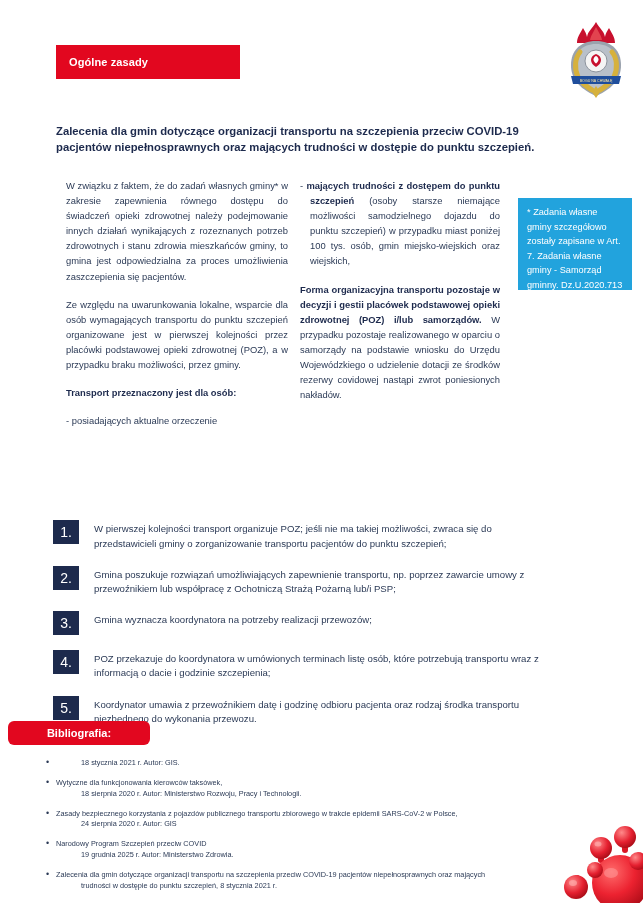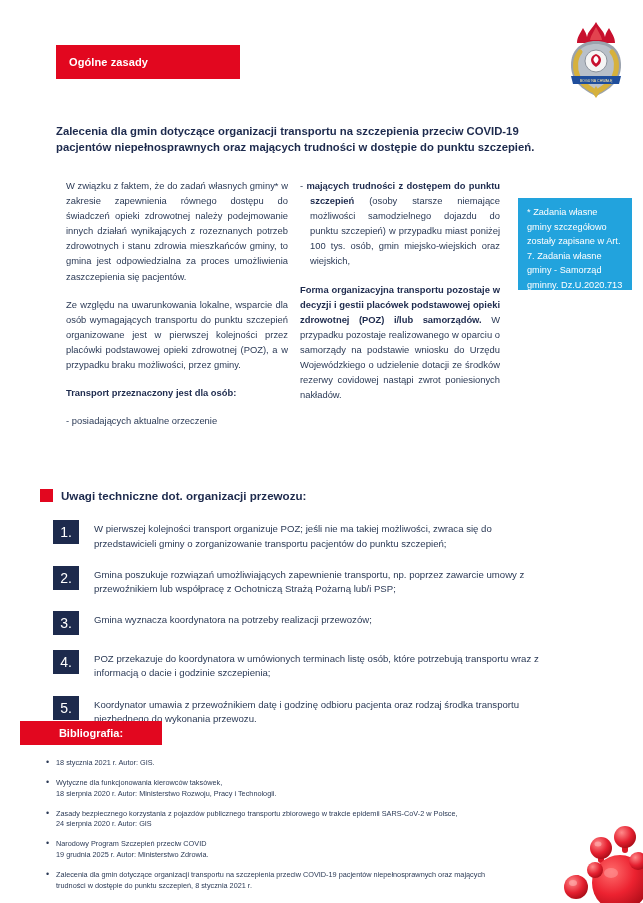--- a/index.html
+++ b/index.html
@@ -146,28 +146,29 @@
     font-size: 9.6px;
     line-height: 14.6px;
     color: #2b3a56;
     padding-top: 2px;
     width: 458px;
   }
 
   
   .biblio-banner {
     position: absolute;
-    left: 20px;
+    left: 8px;
     top: 721px;
     width: 142px;
     height: 24px;
     background: #e2071f;
     display: flex;
     align-items: center;
     justify-content: center;
+    border-radius: 6px;
   }
   .biblio-banner-label {
     color: #ffffff;
     font-size: 11px;
     font-weight: bold;
   }
   .biblio-list {
     position: absolute;
     left: 44px;
     top: 758px;
@@ -182,21 +183,21 @@
     color: #2b3a56;
   }
   .biblio-item::before {
     content: "•";
     position: absolute;
     left: 2px;
     top: -1px;
     font-size: 9px;
     color: #2b3a56;
   }
-  .biblio-line2 { display: block; }
+  .biblio-line2 { display: block; margin-left: 25px; }
 
   
   .virus {
     position: absolute;
     right: 0;
     bottom: 0;
     width: 105px;
     height: 80px;
     pointer-events: none;
   }
@@ -242,24 +243,20 @@
     <p>-  posiadających  aktualne  orzeczenie</p>
   </div>
 
   <div class="col col-right">
     <p class="hang"><span>- </span><span class="b">mających trudności z dostępem do punktu szczepień</span><span> (osoby starsze niemające możliwości samodzielnego dojazdu do punktu szczepień) w przypadku miast poniżej 100 tys. osób, gmin miejsko-wiejskich oraz wiejskich,</span></p>
     <p><span class="b">Forma organizacyjna transportu pozostaje w decyzji i gestii placówek podstawowej opieki zdrowotnej (POZ) i/lub samorządów.</span><span> W przypadku pozostaje realizowanego w oparciu o samorządy na podstawie wniosku do Urzędu Wojewódzkiego o udzielenie dotacji ze środków rezerwy covidowej nastąpi zwrot poniesionych nakładów.</span></p>
   </div>
 
   <div class="notebox">* Zadania własne gminy szczegółowo zostały zapisane w Art. 7. Zadania własne gminy - Samorząd gminny. Dz.U.2020.713 t.j.</div>
 
-  <div class="tech-head">
-    <span class="tech-square"></span>
-    <span class="tech-label">Uwagi techniczne dot. organizacji przewozu:</span>
-  </div>
 
   <div class="steps">
     <div class="step">
       <span class="step-num">1.</span>
       <span class="step-text">W pierwszej kolejności transport organizuje POZ; jeśli nie ma takiej możliwości, zwraca się do przedstawicieli gminy o zorganizowanie transportu pacjentów do punktu szczepień;</span>
     </div>
     <div class="step">
       <span class="step-num">2.</span>
       <span class="step-text">Gmina poszukuje rozwiązań umożliwiających zapewnienie transportu, np. poprzez zawarcie umowy z przewoźnikiem lub współpracę z Ochotniczą Strażą Pożarną lub/i PSP;</span>
     </div>

